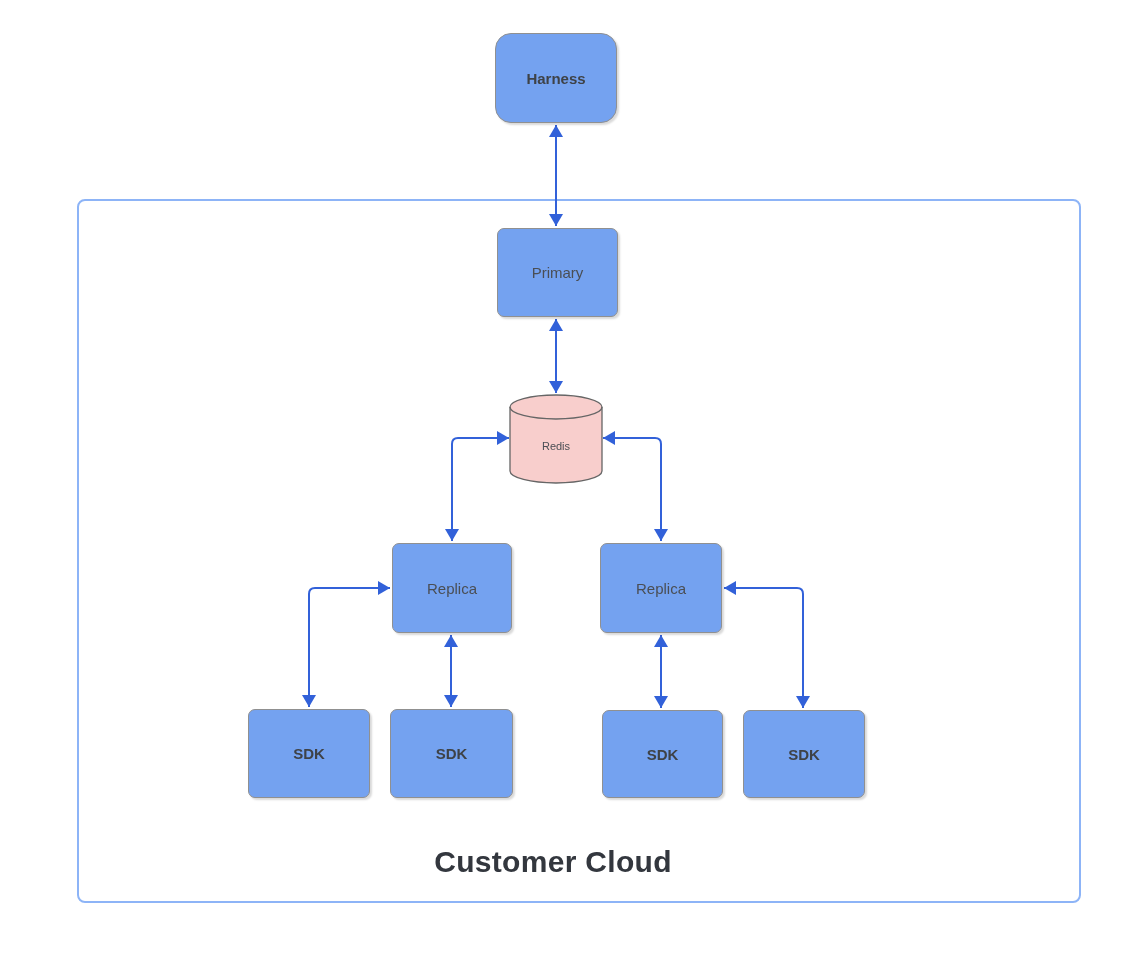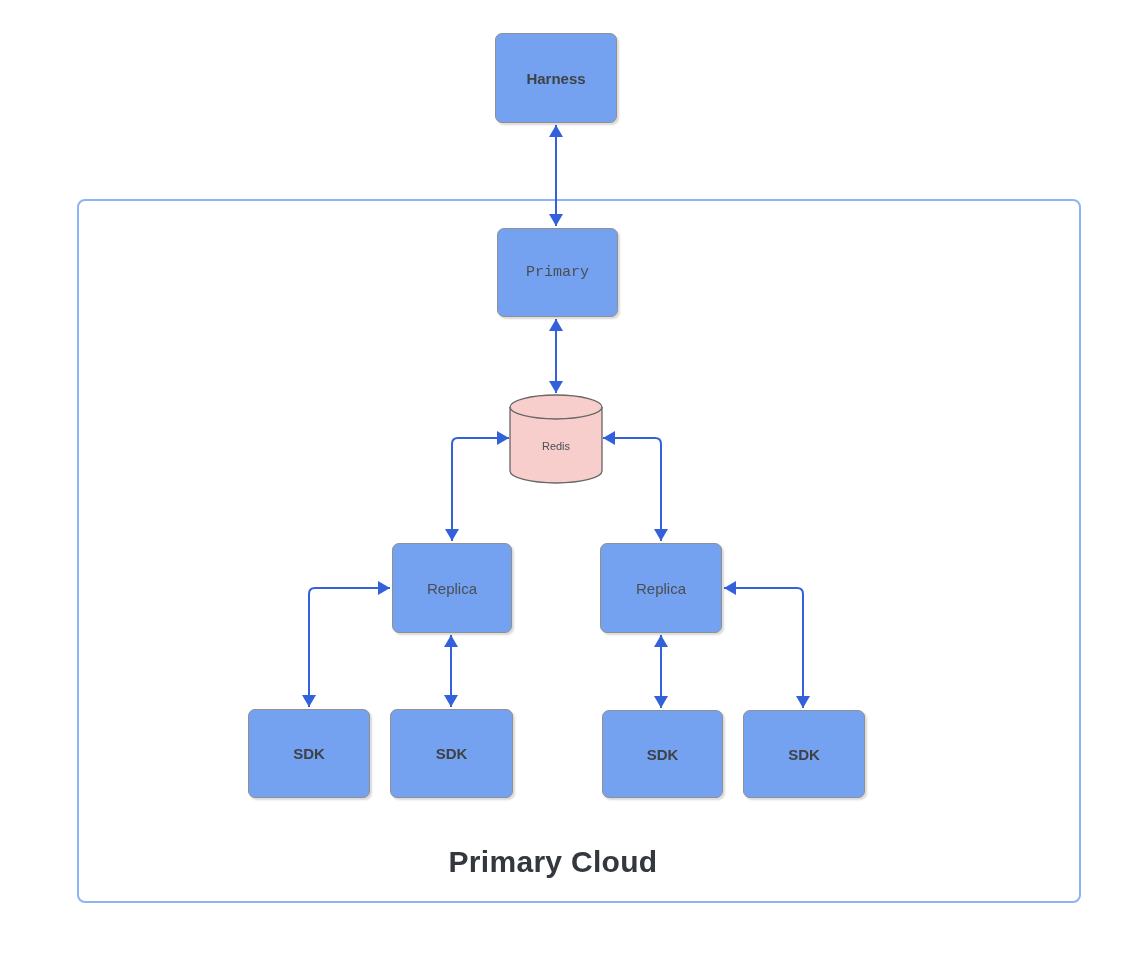--- a/index.html
+++ b/index.html
@@ -117,25 +117,25 @@
     <path class="wire" d="M724,588 L797,588 Q803,588 803,594 L803,708" marker-start="url(#ah)" marker-end="url(#ah)"></path>
     <path class="wire" d="M451,635 L451,707" marker-start="url(#ah)" marker-end="url(#ah)"></path>
     <path class="wire" d="M661,635 L661,708" marker-start="url(#ah)" marker-end="url(#ah)"></path>
 
     <g>
       <path class="cyl-body" d="M510,407 A46,12 0 0 1 602,407 L602,471 A46,12 0 0 1 510,471 Z"></path>
       <path class="cyl-lip" d="M510,407 A46,12 0 0 0 602,407"></path>
     </g>
   </svg>
 
-  <div class="node bold" style="left:495px; top:33px;  width:122px; height:90px;">
+  <div class="node bold" style="left:495px; top:33px;  width:122px; height:90px;border-radius:16px;">
     <span>Harness</span>
   </div>
 
-  <div class="node" style="left:497px; top:228px; width:121px; height:89px;font-family:Liberation Mono, monospace;">
+  <div class="node" style="left:497px; top:228px; width:121px; height:89px;">
     <span>Primary</span>
   </div>
 
   <div class="shape-label" style="left:511px; top:436px; width:90px; height:20px;">Redis</div>
 
   <div class="node" style="left:392px; top:543px; width:120px; height:90px;">
     <span>Replica</span>
   </div>
 
   <div class="node" style="left:600px; top:543px; width:122px; height:90px;">
@@ -151,15 +151,15 @@
   </div>
 
   <div class="node bold" style="left:602px; top:710px; width:121px; height:88px;">
     <span>SDK</span>
   </div>
 
   <div class="node bold" style="left:743px; top:710px; width:122px; height:88px;">
     <span>SDK</span>
   </div>
 
-  <div class="container-title">Primary Cloud</div>
+  <div class="container-title">Customer Cloud</div>
 
 </div>
 
 </body></html>

